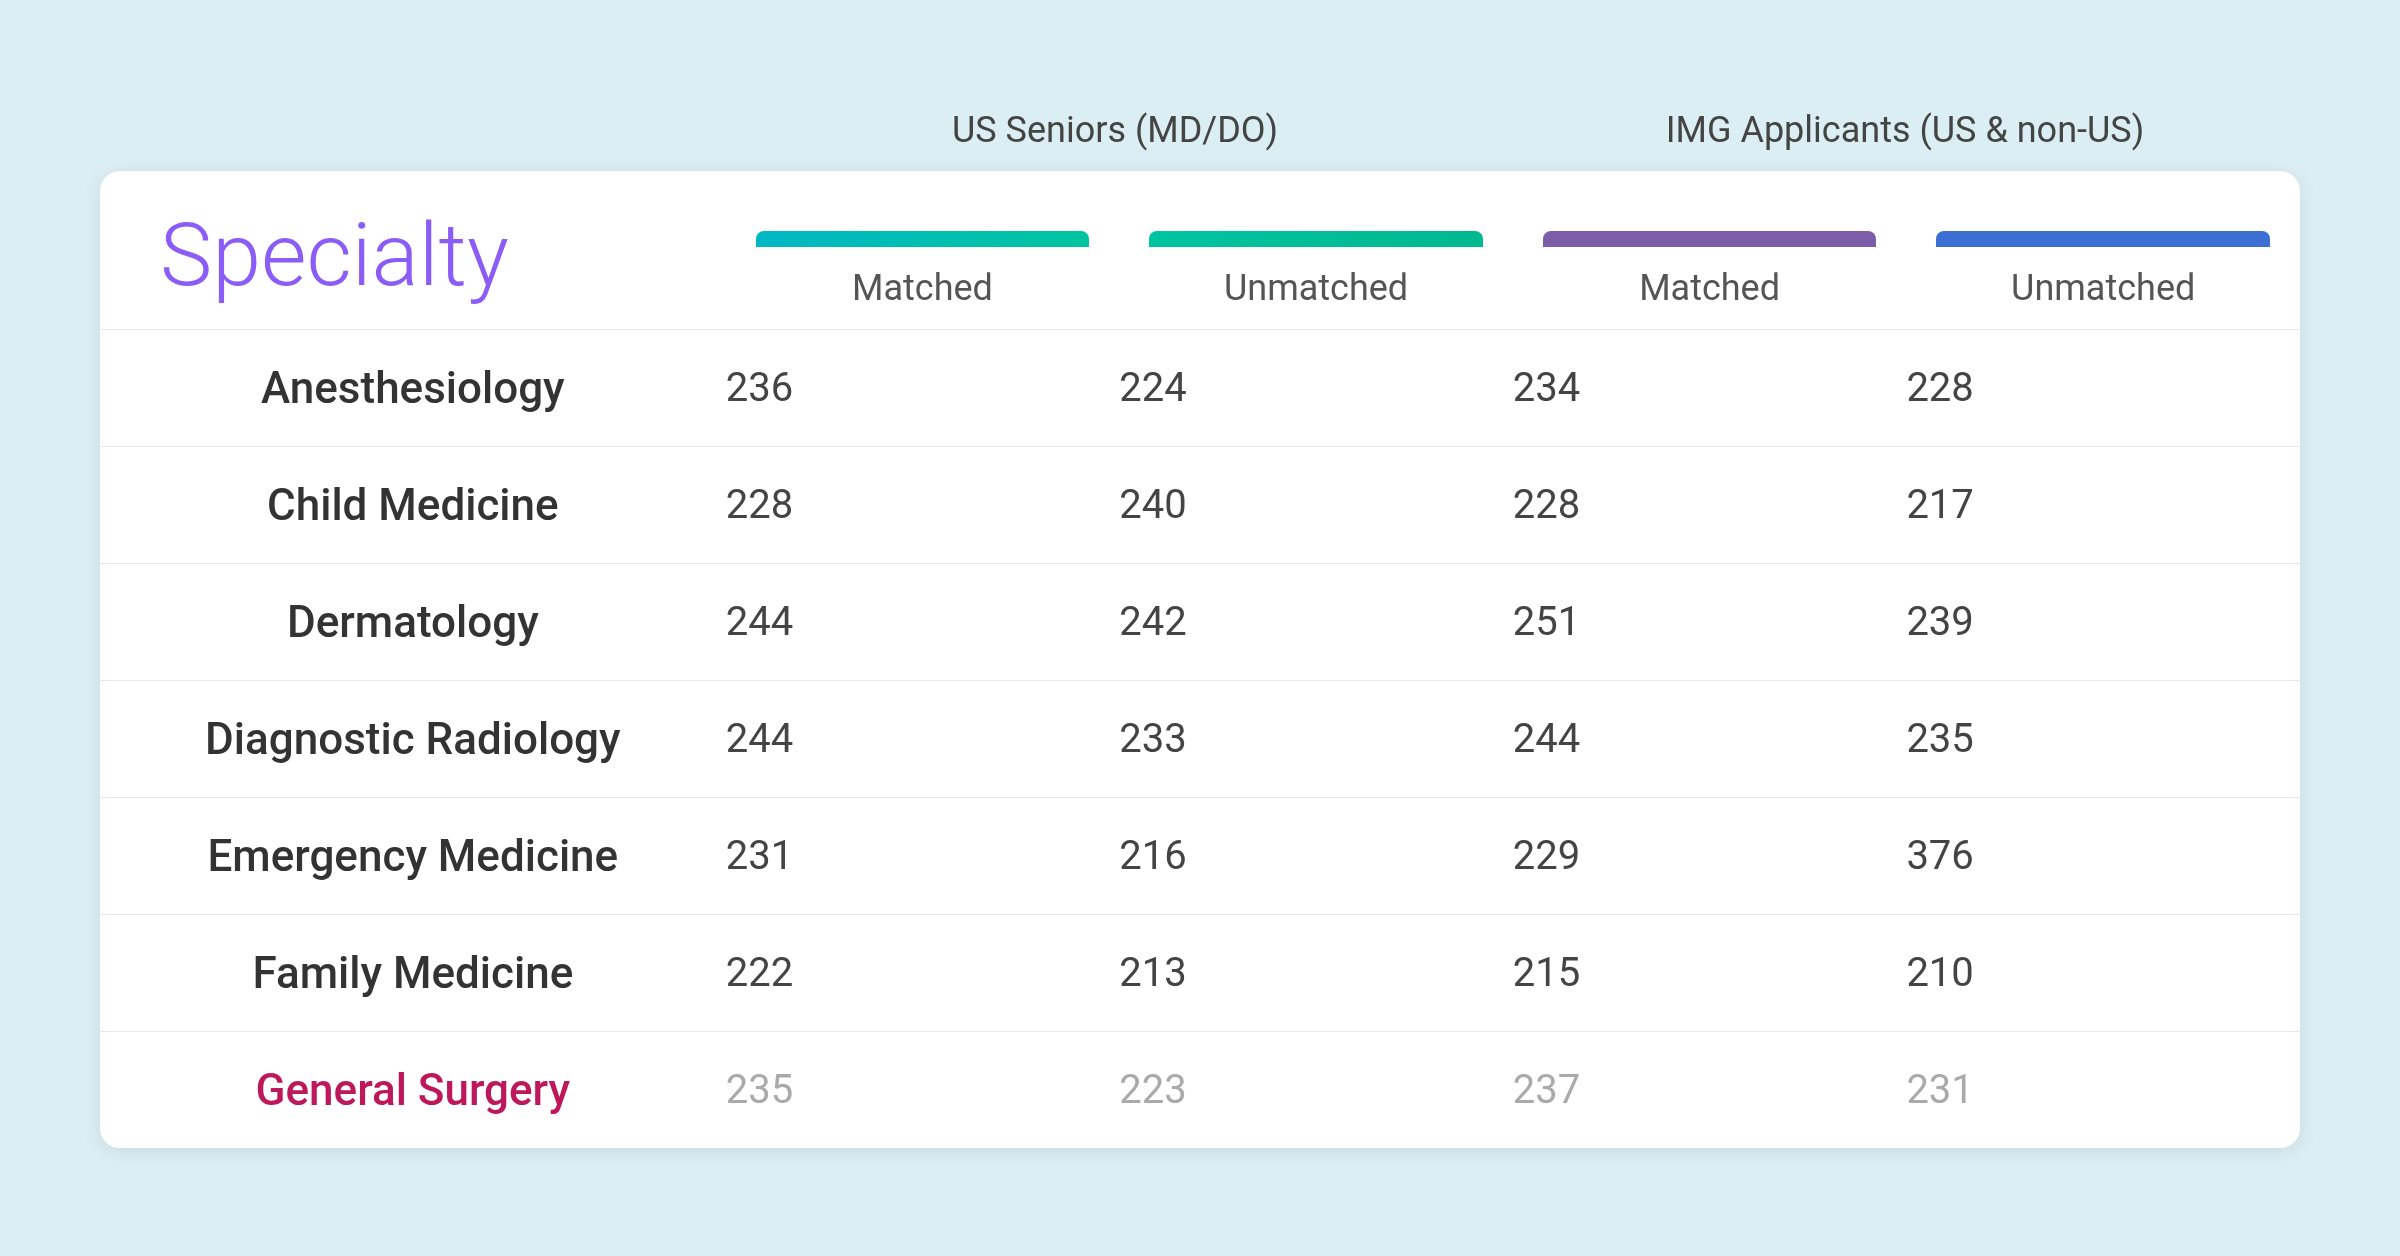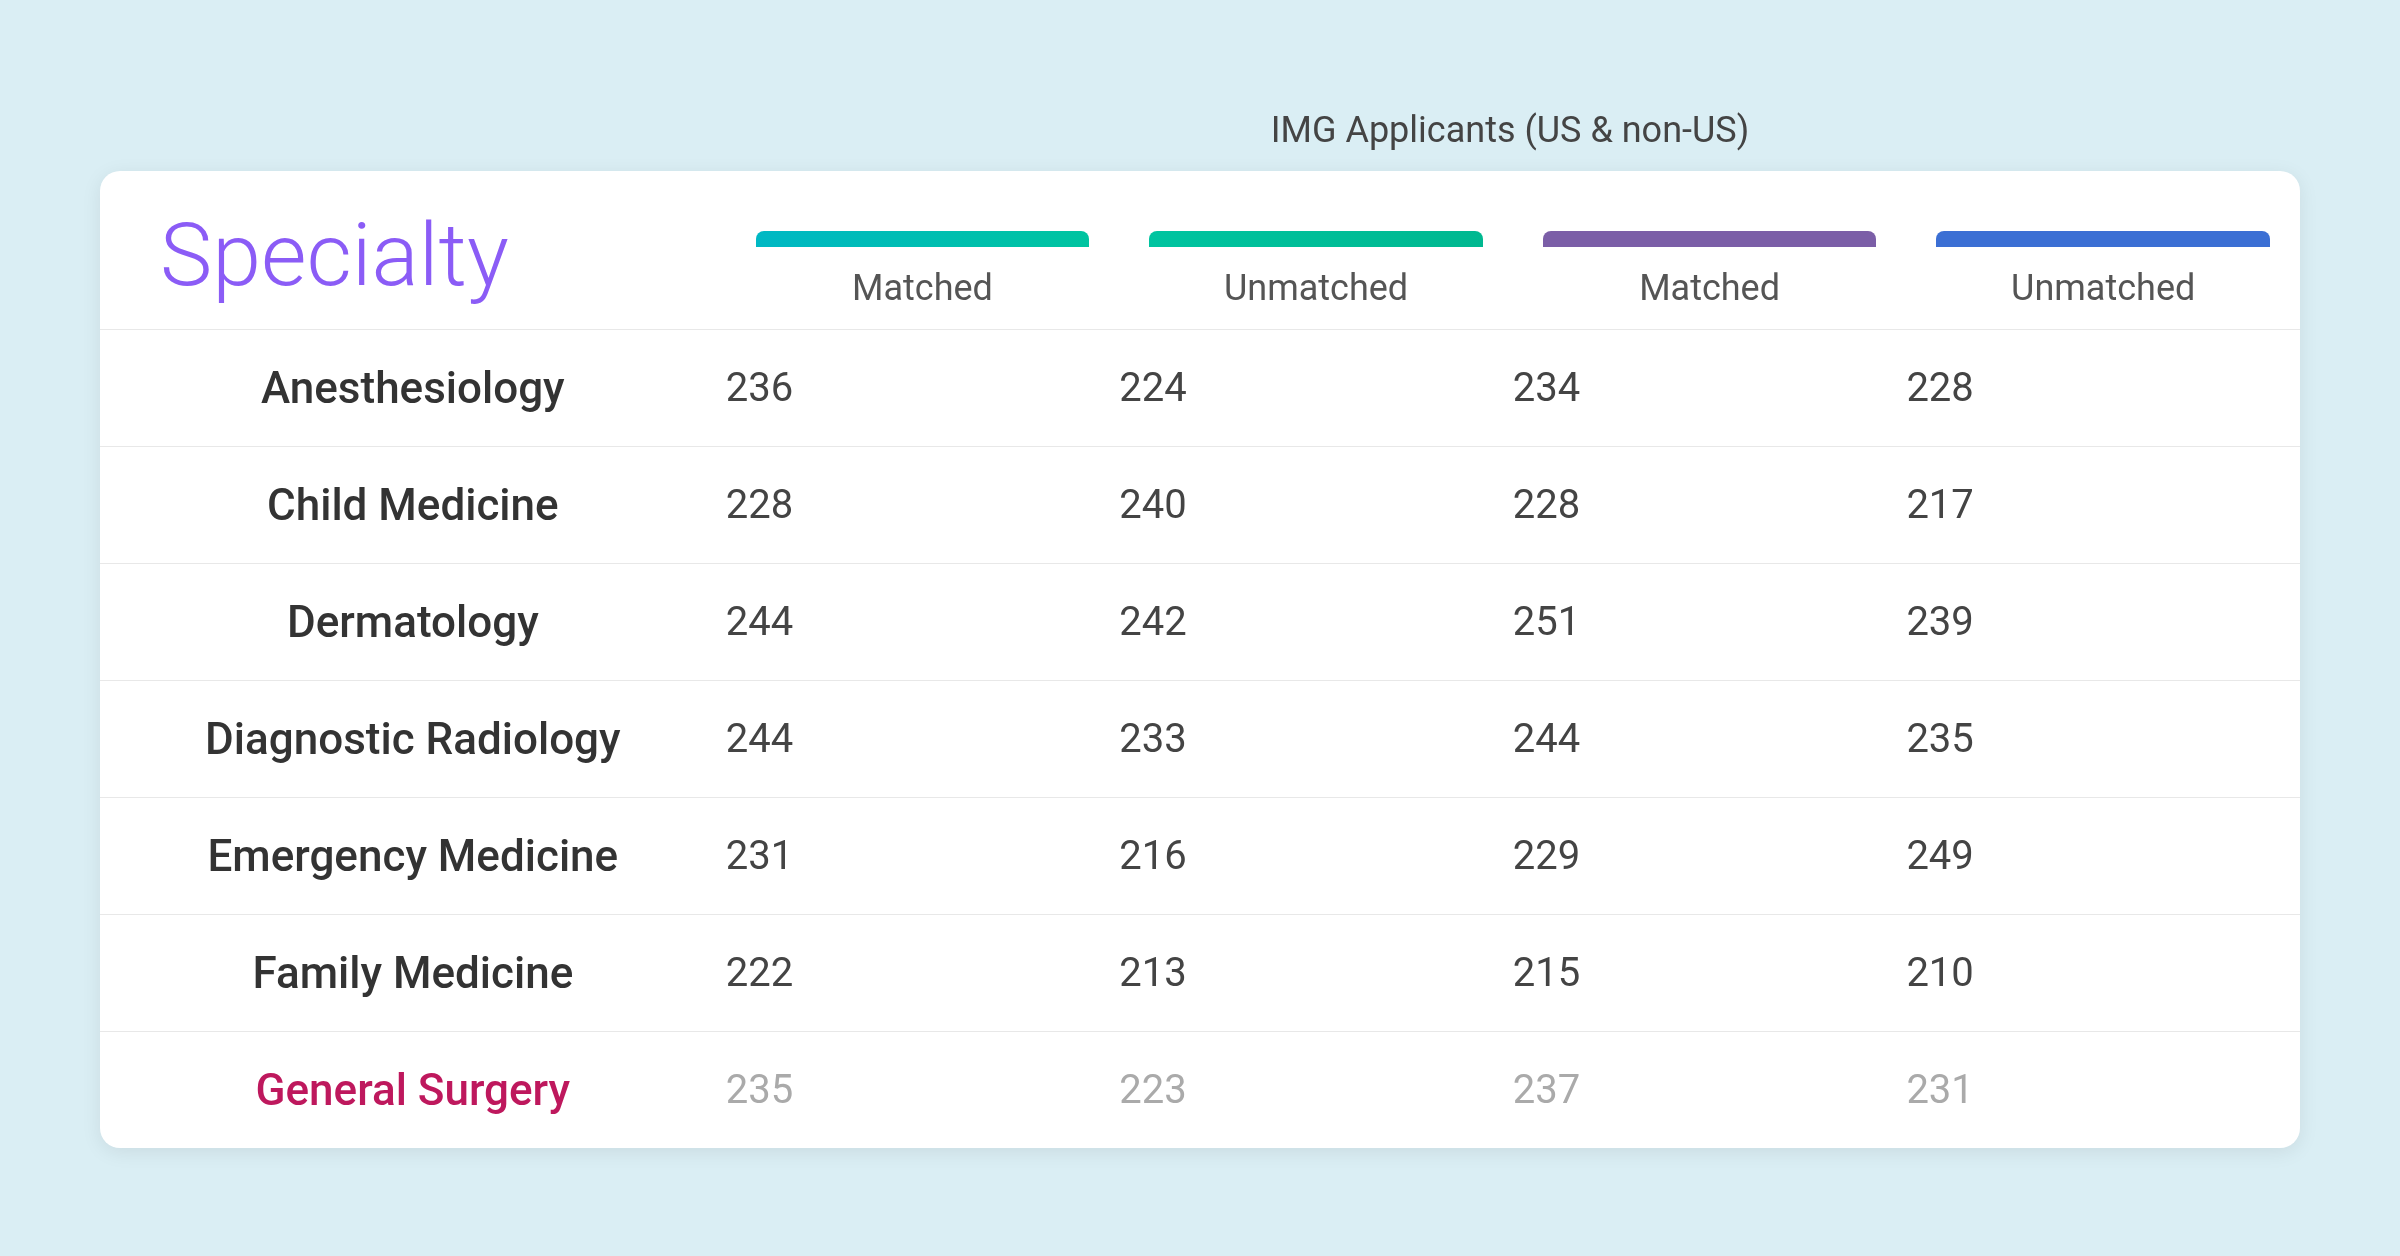--- a/index.html
+++ b/index.html
@@ -132,20 +132,21 @@
 
     .data-row.muted td.specialty-cell {
       color: #be185d;
     }
   </style>
 </head>
 <body>
 
 <div class="outer-wrapper">
   <div class="group-headers">
+    <div class="group-header">US Seniors (MD/DO)</div>
     <div class="group-header">IMG Applicants (US &amp; non-US)</div>
   </div>
 
   <div class="table-card">
     <table class="table-container">
       <thead>
         <tr class="col-header-row">
           <td class="specialty-header">
             <span class="specialty-header-text">Specialty</span>
           </td>
@@ -194,21 +195,21 @@
             <td>244</td>
             <td>233</td>
             <td>244</td>
             <td>235</td>
           </tr>
           <tr class="data-row">
             <td class="specialty-cell">Emergency Medicine</td>
             <td>231</td>
             <td>216</td>
             <td>229</td>
-            <td>249</td>
+            <td>376</td>
           </tr>
           <tr class="data-row">
             <td class="specialty-cell">Family Medicine</td>
             <td>222</td>
             <td>213</td>
             <td>215</td>
             <td>210</td>
           </tr>
           <tr class="data-row muted">
             <td class="specialty-cell">General Surgery</td>

